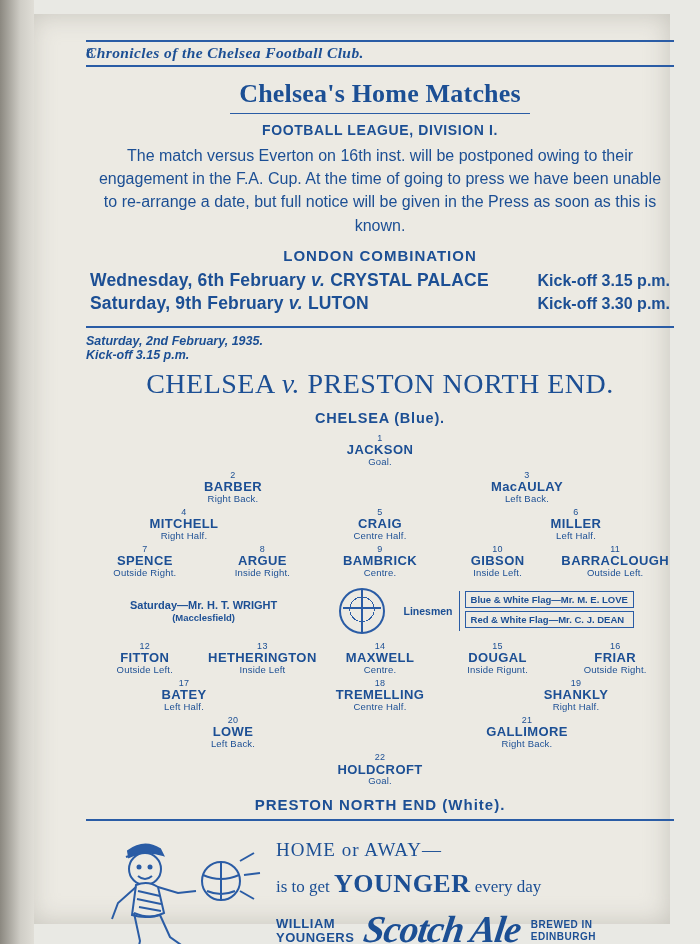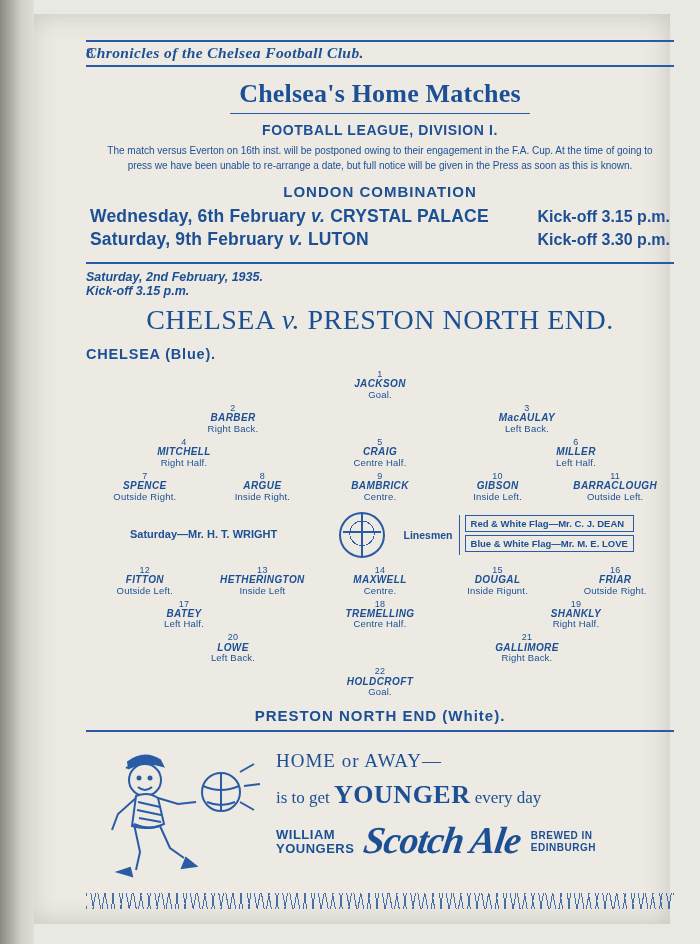--- a/index.html
+++ b/index.html
@@ -85,21 +85,21 @@
     border-top: 1.5px solid #2a5ca5;
   }
   .league {
     text-align: center;
     font-weight: bold;
     font-size: 14px;
     letter-spacing: .6px;
     margin-bottom: 6px;
   }
   .para {
-    font-size: 10px;
+    font-size: 16px;
     line-height: 1.45;
     text-align: center;
     margin: 0 8px 10px 8px;
   }
   .combination {
     text-align: center;
     font-weight: bold;
     font-size: 15px;
     letter-spacing: 1px;
     margin: 4px 0 6px 0;
@@ -135,20 +135,21 @@
   .match-title {
     text-align: center;
     font-family: "Liberation Serif", serif;
     font-size: 28px;
     letter-spacing: .5px;
     margin: 6px 0 10px 0;
   }
   .match-title .v { font-style: italic; }
 
   .team-head {
+    text-align: center;
     font-weight: bold;
     font-size: 14.5px;
     letter-spacing: .8px;
     margin-bottom: 8px;
   }
 
   
   .lineup { position: relative; }
   .row {
     display: flex;
@@ -159,25 +160,24 @@
     text-align: center;
     padding: 0 4px;
     line-height: 1.05;
   }
   .num {
     font-size: 9px;
     font-weight: normal;
     letter-spacing: .3px;
   }
   .pname {
-    font-size: 10px;
+    font-size: 13px;
     font-weight: bold;
     letter-spacing: .4px;
     white-space: nowrap;
-    font-style: italic;
   }
   .ppos {
     font-size: 9.5px;
     letter-spacing: .2px;
     white-space: nowrap;
   }
 
   
   .w-one  { width: 100%; }
   .w-two  { width: 50%; }
@@ -444,29 +444,30 @@
             <div class="num">11</div>
             <div class="pname">BARRACLOUGH</div>
             <div class="ppos">Outside Left.</div>
           </div>
         </div>
       </div>
 
       <div class="ref-band">
         <div class="ref-block">
           <div>Saturday—Mr. H. T. WRIGHT</div>
+          <div class="mac">(Macclesfield)</div>
         </div>
         <div class="ball-wrap">
           <div class="ball"></div>
         </div>
         <div class="linesmen">
           <div class="linesmen-label">Linesmen</div>
           <div class="flags">
+            <div class="flag-line">Blue &amp; White Flag—Mr. M. E. LOVE</div>
             <div class="flag-line">Red &amp; White Flag—Mr. C. J. DEAN</div>
-            <div class="flag-line">Blue &amp; White Flag—Mr. M. E. LOVE</div>
           </div>
         </div>
       </div>
 
       <div class="lineup">
 
         <div class="row">
           <div class="player w-five">
             <div class="num">12</div>
             <div class="pname">FITTON</div>

